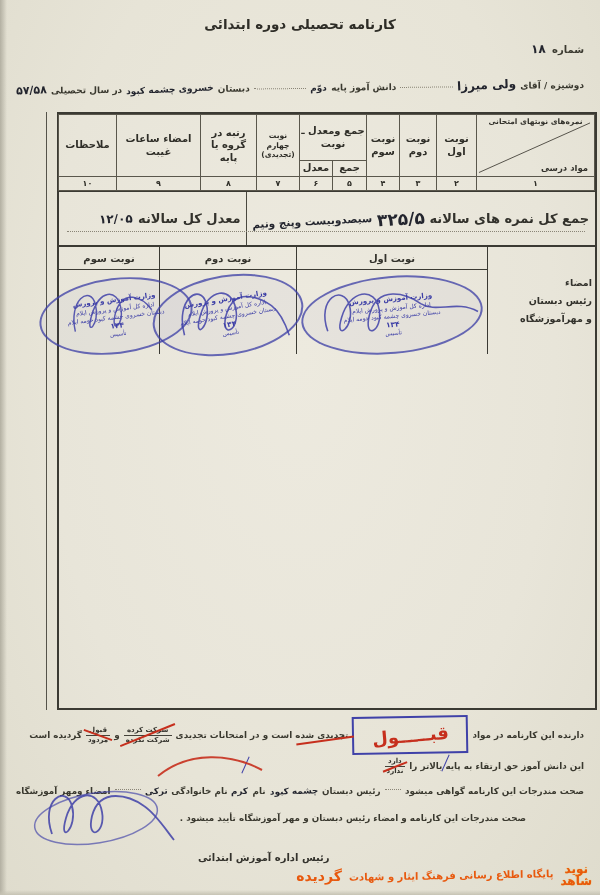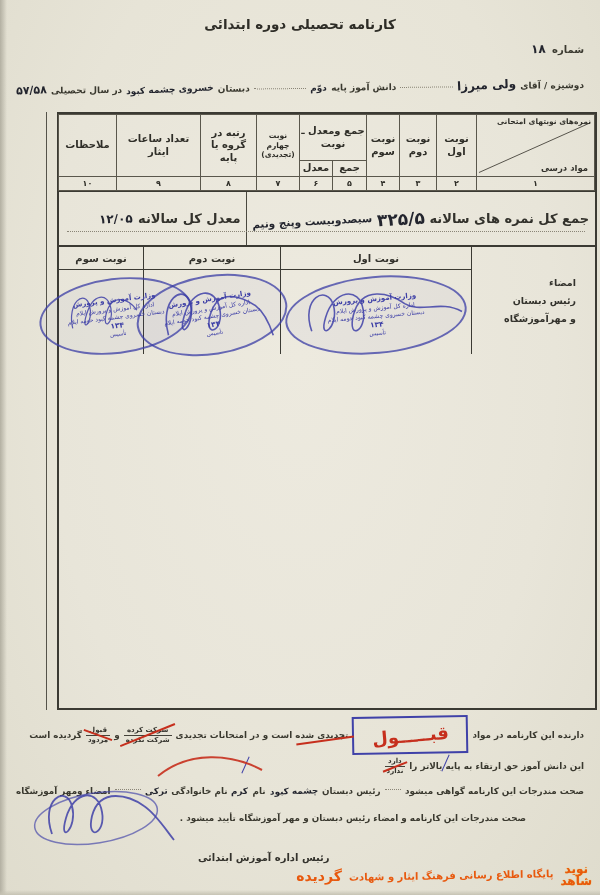--- a/index.html
+++ b/index.html
@@ -34,35 +34,35 @@
   .main-box{position:absolute;left:57px;top:112px;width:540px;height:598px;
     border:2px solid #3b3a33;box-sizing:border-box;background:rgba(255,255,255,0.06);}
 
   table.grades{border-collapse:collapse;table-layout:fixed;width:536px;}
   table.grades td{border:1px solid #5a574c;padding:0;overflow:hidden;}
   .hcell{font-size:10px;font-weight:700;text-align:center;vertical-align:middle;line-height:1.25;padding:1px;color:#2f2e28;}
   .hp4{font-size:7.5px;}
   .h3 td{font-size:8px;font-weight:700;text-align:center;border-bottom:2px solid #3b3a33;color:#2f2e28;}
   .diag{position:relative;}
   .diag svg{position:absolute;inset:0;}
-  .diag-top{position:absolute;top:2px;right:3px;left:3px;font-size:7.5px;font-weight:700;text-align:right;}
+  .diag-top{position:absolute;top:2px;right:3px;left:3px;font-size:7.5px;font-weight:700;text-align:center;}
   .diag-bottom{position:absolute;bottom:3px;right:6px;font-size:8.5px;font-weight:700;}
 
   .summary-row{height:54px;border-top:1.5px solid #3b3a33;box-sizing:border-box;position:relative;
     display:flex;align-items:center;padding:0 6px;gap:5px;}
   .summary-row .lbl{font-size:13px;font-weight:700;white-space:nowrap;}
   .sum-big{font-size:17px;transform:rotate(-3deg);}
   .sum-words{font-size:10.5px;transform:rotate(-3deg) translateY(2px);letter-spacing:1px;}
   .sum-avg{font-size:12px;}
   .sum-vline{width:0;height:100%;border-left:1.5px solid #4a483f;}
   .sum-dots{position:absolute;bottom:13px;left:8px;right:10px;border-bottom:1px dotted #8a8577;}
 
   .sig-section{height:109px;border-top:2px solid #3b3a33;box-sizing:border-box;display:flex;}
   .sig-side{width:104px;border-left:1.5px solid #3b3a33;display:flex;flex-direction:column;
-    justify-content:center;gap:7px;padding-right:19px;font-size:9.5px;font-weight:700;}
+    justify-content:center;gap:7px;padding-right:3px;font-size:9.5px;font-weight:700;}
   .sig-col{border-left:1.5px solid #3b3a33;display:flex;flex-direction:column;position:relative;}
   .sig-col:last-child{border-left:none;}
   .c1{width:190px;}.c2{width:136px;}.c3{flex:1;}
   .sig-head{height:22px;border-bottom:1.5px solid #3b3a33;display:flex;align-items:center;
     justify-content:center;font-size:10px;font-weight:700;}
   .sig-body{flex:1;position:relative;overflow:visible;}
   .stamp{position:absolute;border:2px solid rgba(59,62,166,.75);border-radius:50%;
     display:flex;flex-direction:column;align-items:center;justify-content:center;gap:1px;
     text-align:center;color:#3c3ea6;background:rgba(70,72,170,.04);}
   .stamp-a{width:178px;height:74px;left:4px;top:6px;transform:rotate(-5deg);}
@@ -162,21 +162,21 @@
             </svg>
             <span class="diag-top">نمره‌های نوبتهای امتحانی</span>
             <span class="diag-bottom">مواد درسی</span>
           </td>
           <td class="hcell" rowspan="2">نوبت اول</td>
           <td class="hcell" rowspan="2">نوبت دوم</td>
           <td class="hcell" rowspan="2">نوبت سوم</td>
           <td class="hcell hgroup" colspan="2">جمع ومعدل ـ نوبت</td>
           <td class="hcell hp4" rowspan="2">نوبت چهارم (تجدیدی)</td>
           <td class="hcell" rowspan="2">رتبه در گروه یا پایه</td>
-          <td class="hcell" rowspan="2" colspan="2">تعداد ساعات ایثار</td>
+          <td class="hcell" rowspan="2" colspan="2">امضاء ساعات غیبت</td>
           <td class="hcell" rowspan="2">ملاحظات</td>
         </tr>
         <tr class="h2" style="height:16px">
           <td class="hcell">جمع</td>
           <td class="hcell">معدل</td>
         </tr>
         <tr class="h3" style="height:14px">
           <td>۱</td>
           <td>۲</td>
           <td>۳</td>

